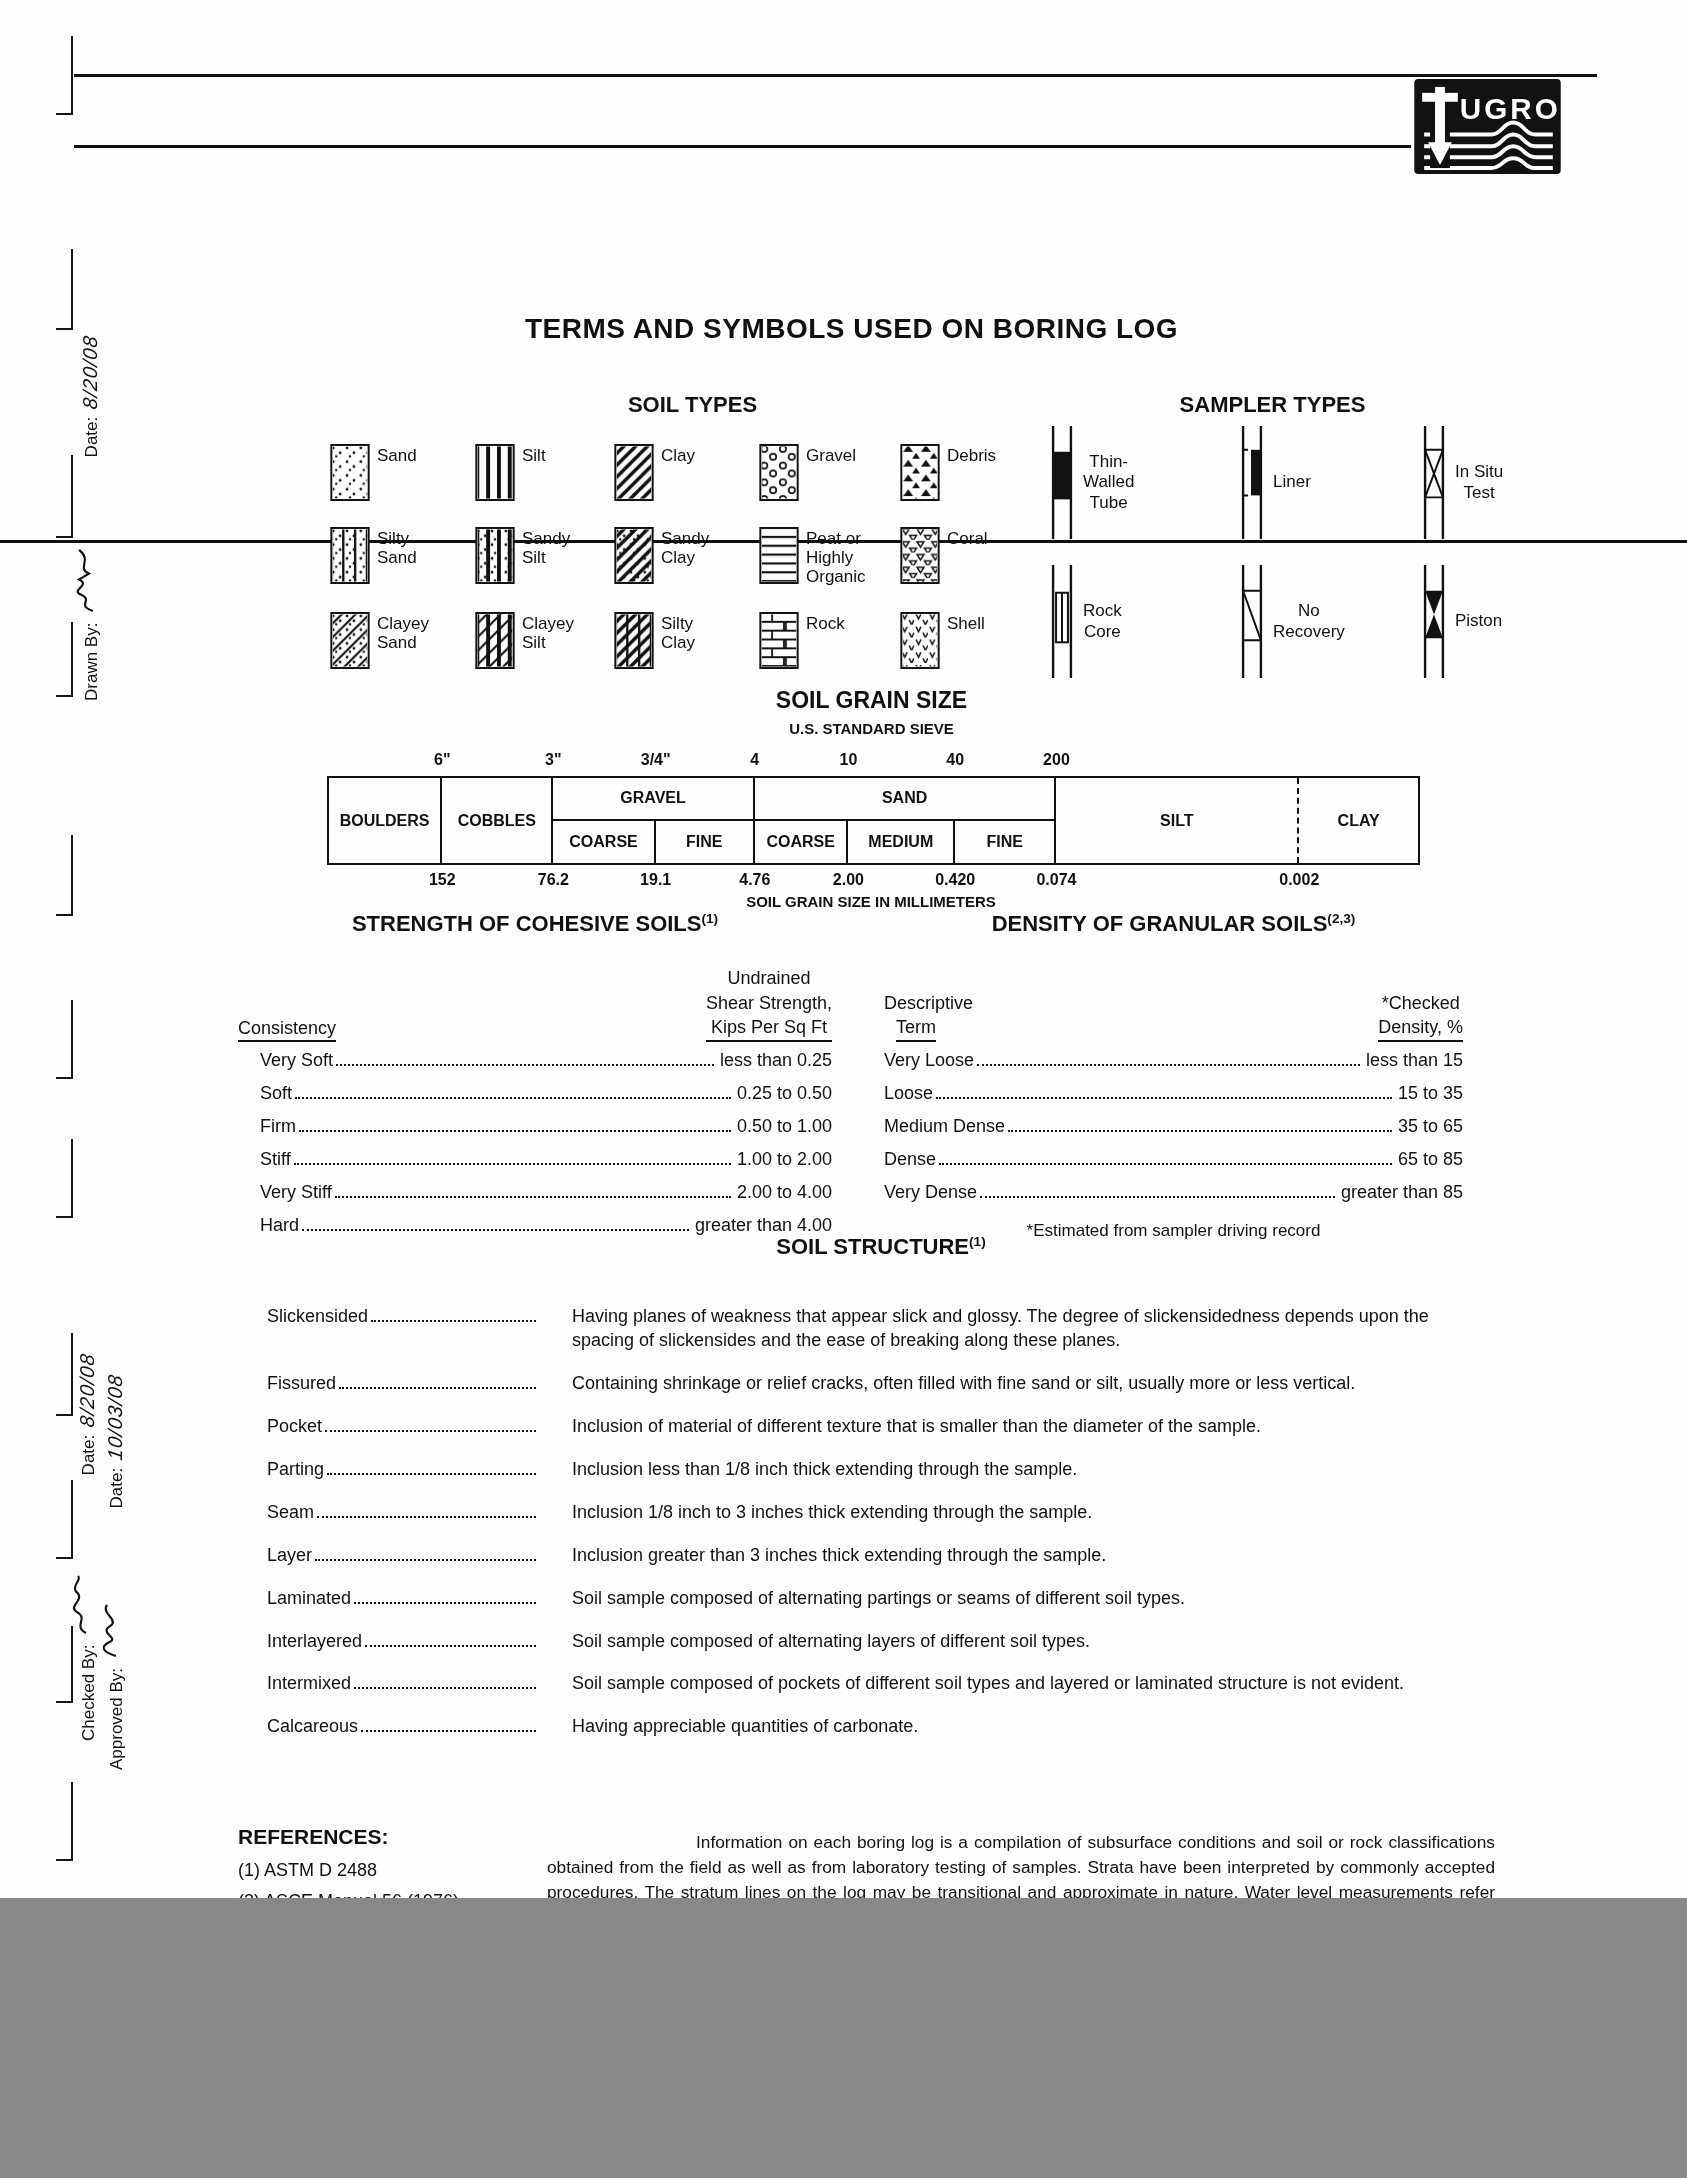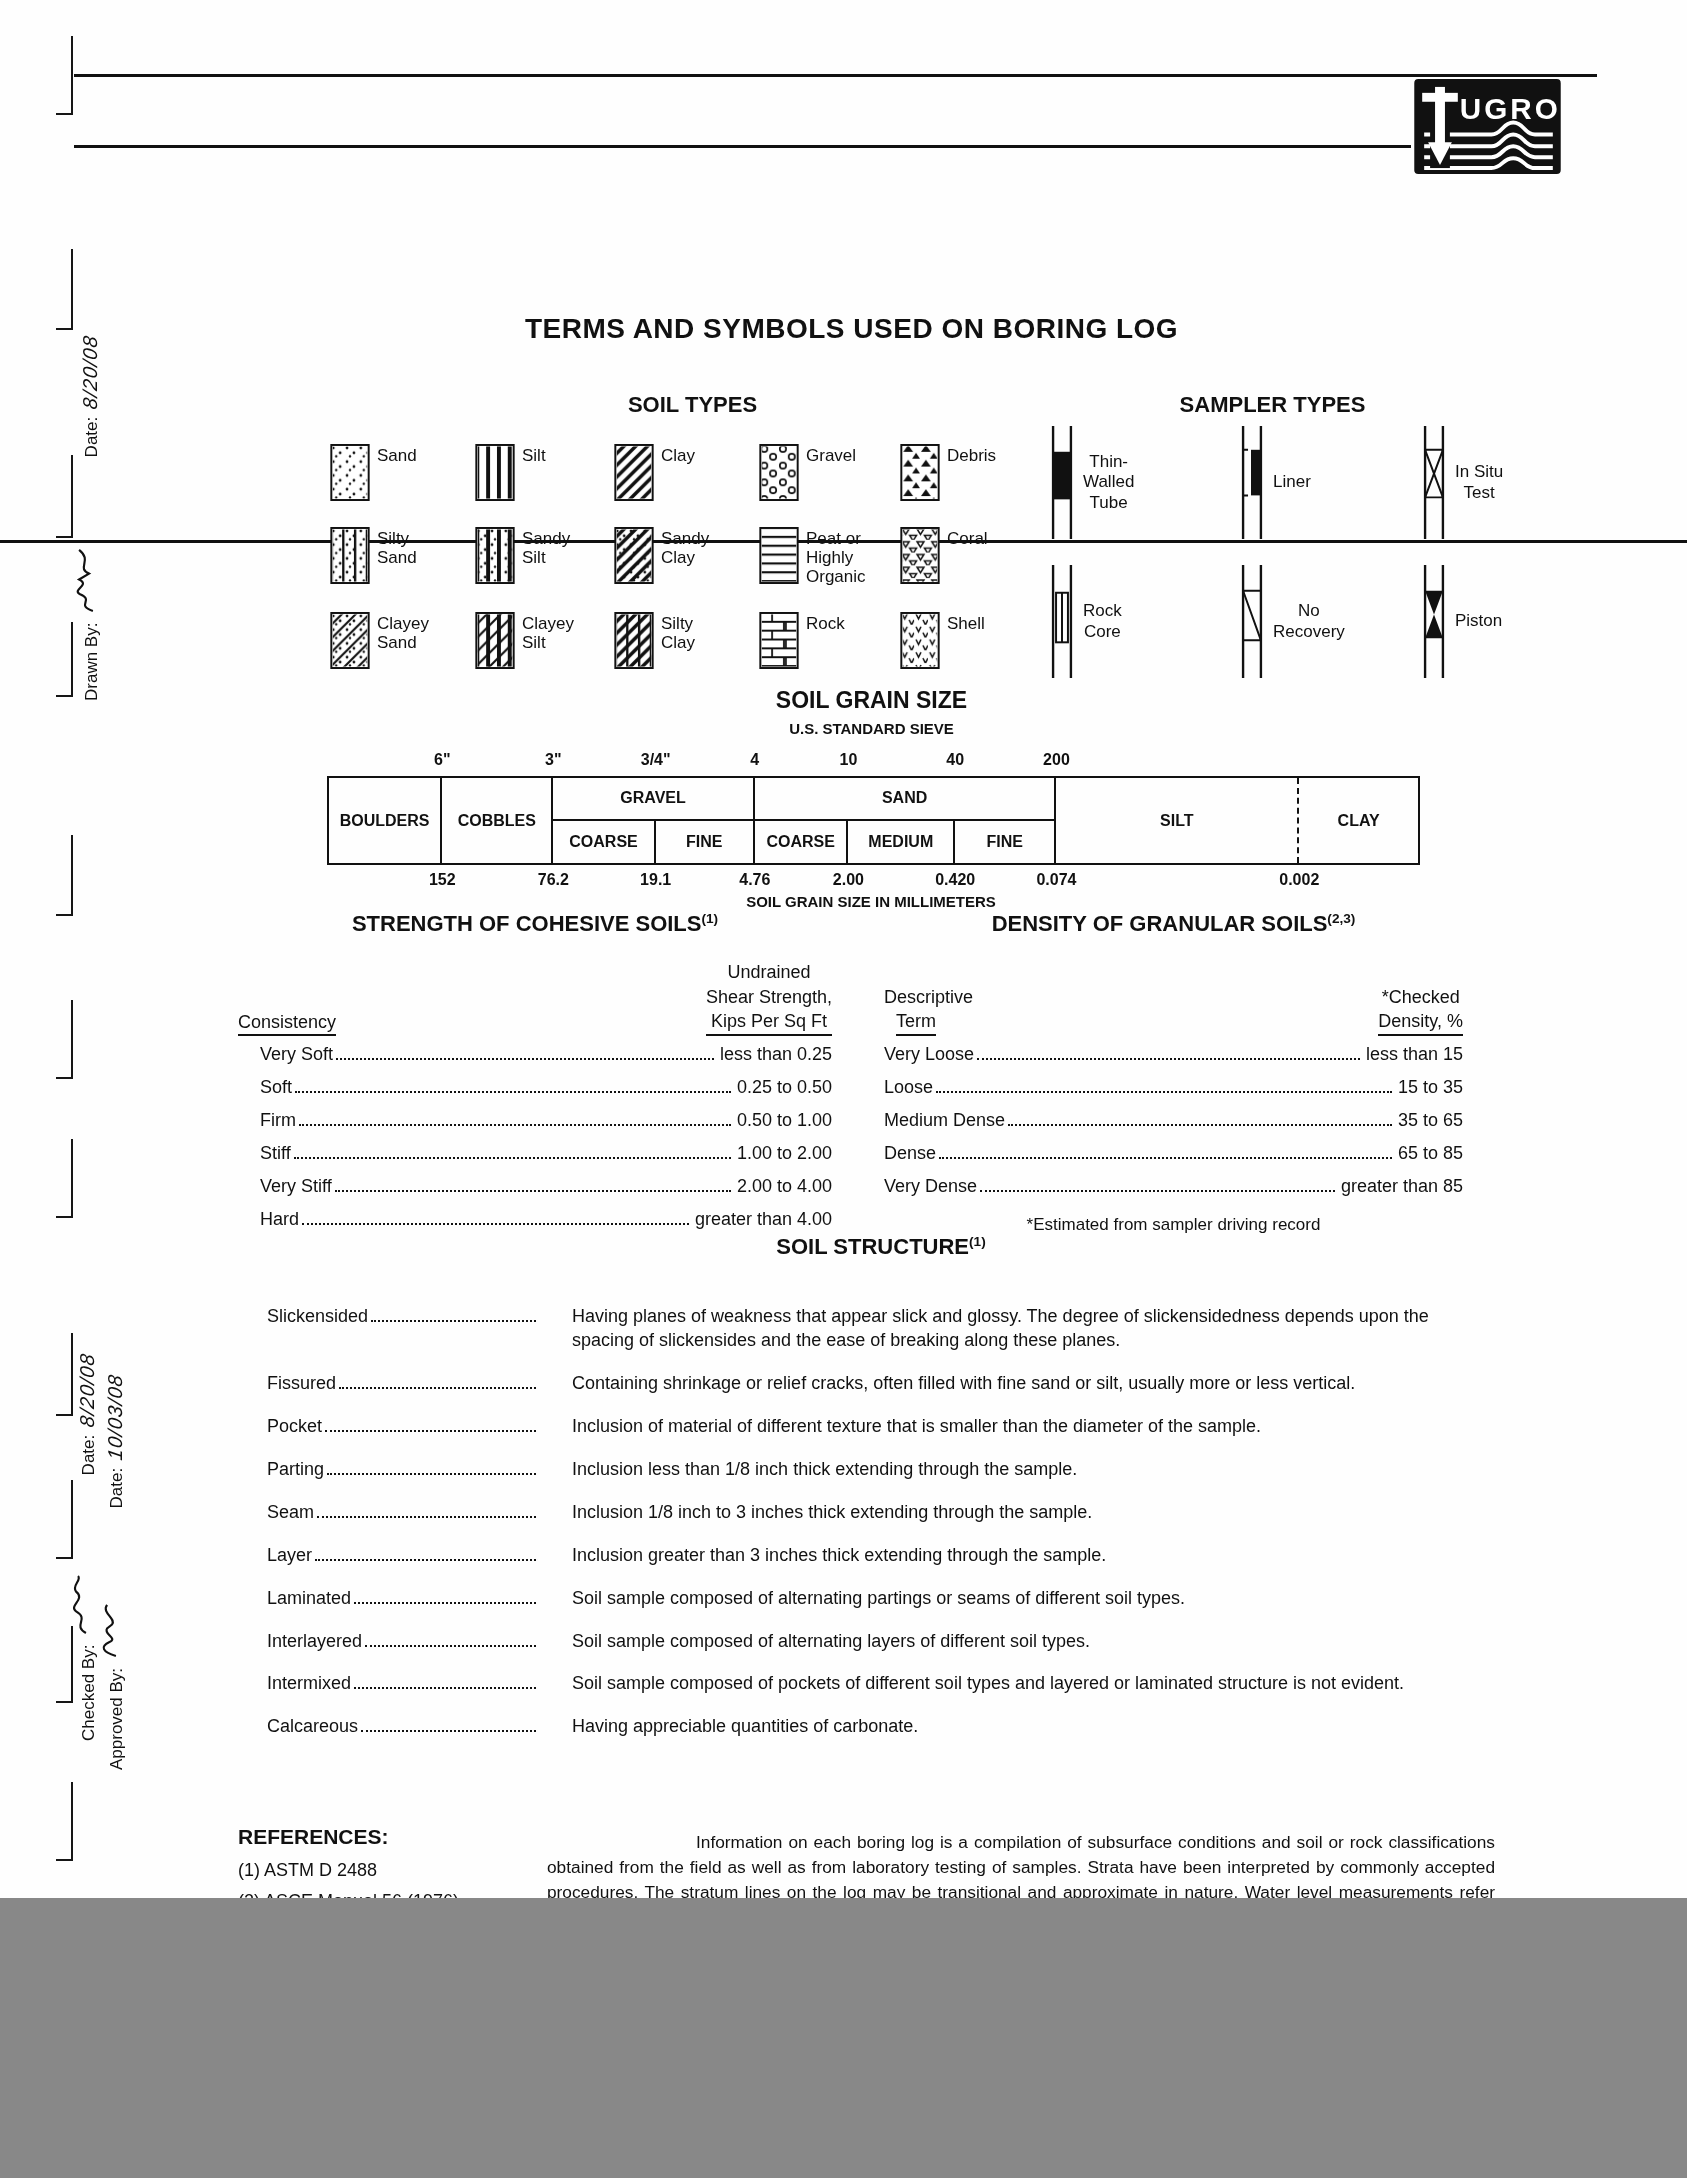--- a/index.html
+++ b/index.html
@@ -52,21 +52,21 @@
   .gmm   { position:absolute; top:93px; transform:translateX(-50%); font-size:16px; font-weight:bold; }
   .gcell { position:absolute; display:flex; align-items:center; justify-content:center;
            font-size:16px; font-weight:bold; box-sizing:border-box; }
   .br { border-right:2.5px solid #111; }
   .bb { border-bottom:2.5px solid #111; }
   .brd { border-right:2.5px dashed #111; }
   .gs-caption { position:absolute; left:376px; top:893px; width:990px; text-align:center; font-size:15px; font-weight:bold; }
 
   
   .ltable { position:absolute; }
-  .ltable .lt-head { text-align:center; font-size:22px; font-weight:bold; margin-bottom:14px; }
+  .ltable .lt-head { text-align:center; font-size:22px; font-weight:bold; margin-bottom:20px; }
   .lt-cols { display:flex; justify-content:space-between; align-items:flex-end; height:85px; margin-bottom:8px; }
   .lt-col1 { font-size:18px; }
   .lt-col2 { font-size:18px; text-align:center; line-height:1.35; }
   .und { border-bottom:2px solid #111; padding-bottom:1px; }
   .lrow { display:flex; align-items:baseline; height:33px; font-size:18px; }
   .lrow .term { white-space:nowrap; padding-left:22px; }
   .lrow .dots { flex:1; border-bottom:2.5px dotted #111; margin:0 6px 5px 3px; }
   .lrow .val  { white-space:nowrap; }
   .lt-foot { text-align:center; font-size:17px; margin-top:6px; }
 

